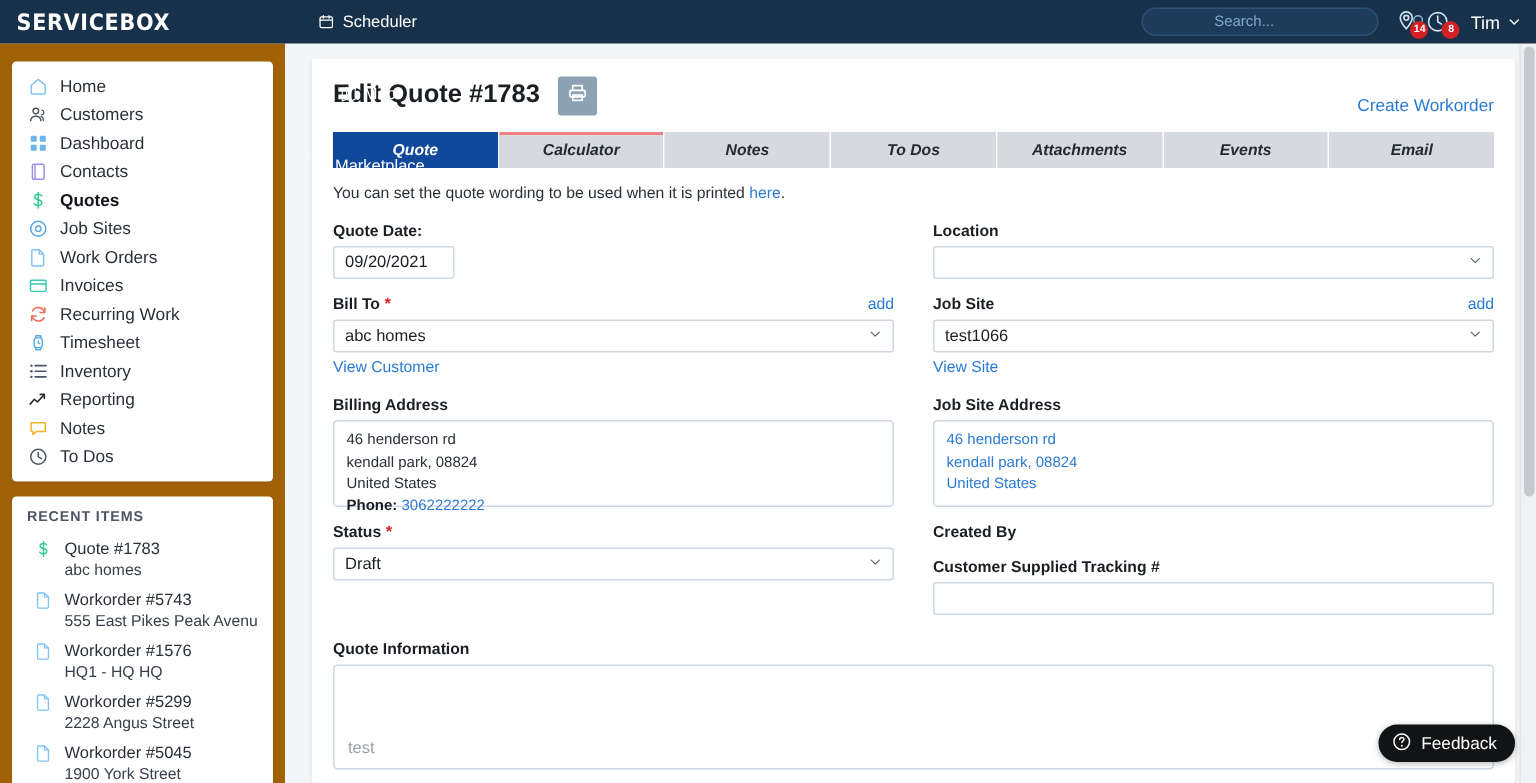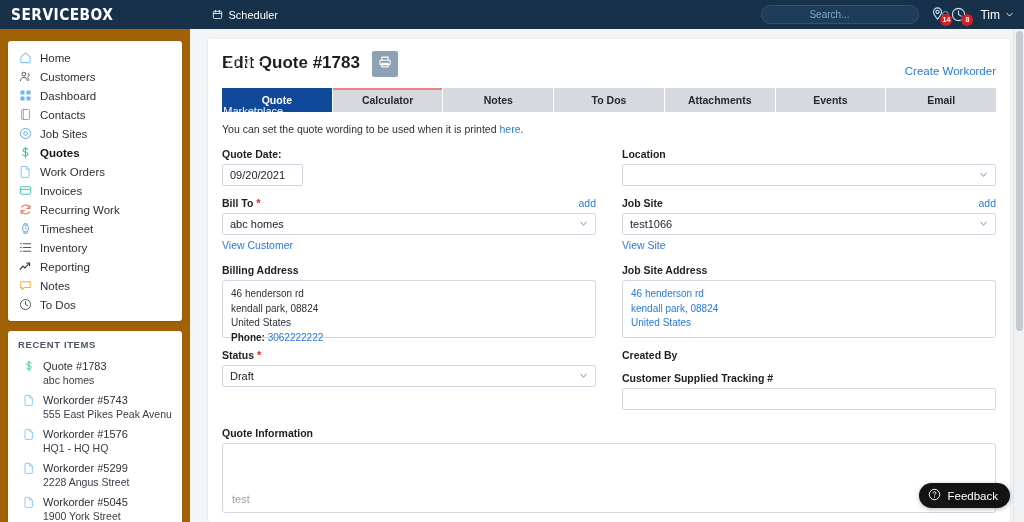--- a/index.html
+++ b/index.html
@@ -103,21 +103,21 @@
     margin-left: 12px; margin-top: -2px;
     display: flex; align-items: center; justify-content: center; cursor: pointer;
   }
   .create-wo { margin-left: auto; color: #2a7bd4; font-size: 11.5px; cursor: pointer; margin-top: 12px; }
 
   
   .tabs { display: flex; margin-top: 11px; }
   .tab {
     flex: 1; text-align: center; font-size: 10.5px; font-weight: 700;
     padding: 6px 0 6px 0; background: #d6dade; color: #242a31;
-    border-right: 1px solid #fff; cursor: pointer; position: relative;
+    border-right: 1px solid #fff; cursor: pointer; position: relative; font-style: italic;
   }
   .tab:last-child { border-right: 0; }
   .tab.active { background: #10499a; color: #fff; }
   .tab.redline::before {
     content: ""; position: absolute; top: 0; left: 0; right: 0; height: 2px; background: #ef7f80;
   }
 
   .hint { font-size: 10.5px; color: #2b3038; margin-top: 11px; }
   .hint a { color: #2a7bd4; text-decoration: none; }
 
@@ -308,38 +308,38 @@
         <div class="side-item">
           <span class="side-ico">
               <svg width="13" height="13" viewBox="0 0 16 16">
                 <rect x="3.2" y="1.8" width="9.6" height="12.4" rx="1.2" fill="none" stroke="#9b8cf0" stroke-width="1.2"></rect>
                 <path d="M5.4 1.8v12.4" stroke="#9b8cf0" stroke-width="1.1"></path>
               </svg>
             </span>
           <span>Contacts</span>
         </div>
 
+        <div class="side-item active">
+          <span class="side-ico">
+              <svg width="13" height="13" viewBox="0 0 16 16">
+                <path d="M8 1.6v12.8" stroke="#35c99a" stroke-width="1.3" stroke-linecap="round"></path>
+                <path d="M10.8 4.4c-.6-.9-1.7-1.3-2.9-1.3-1.6 0-2.9.8-2.9 2.2 0 3 5.9 1.5 5.9 4.6 0 1.5-1.4 2.3-3 2.3-1.4 0-2.6-.5-3.2-1.5" fill="none" stroke="#35c99a" stroke-width="1.3" stroke-linecap="round"></path>
+              </svg>
+            </span>
+          <span>Quotes</span>
+        </div>
+
         <div class="side-item">
           <span class="side-ico">
               <svg width="13" height="13" viewBox="0 0 16 16">
                 <circle cx="8" cy="8" r="6.2" fill="none" stroke="#5aa9e6" stroke-width="1.2"></circle>
                 <circle cx="8" cy="8" r="2.2" fill="none" stroke="#5aa9e6" stroke-width="1.2"></circle>
               </svg>
             </span>
           <span>Job Sites</span>
-        </div>
-
-        <div class="side-item active">
-          <span class="side-ico">
-              <svg width="13" height="13" viewBox="0 0 16 16">
-                <path d="M8 1.6v12.8" stroke="#35c99a" stroke-width="1.3" stroke-linecap="round"></path>
-                <path d="M10.8 4.4c-.6-.9-1.7-1.3-2.9-1.3-1.6 0-2.9.8-2.9 2.2 0 3 5.9 1.5 5.9 4.6 0 1.5-1.4 2.3-3 2.3-1.4 0-2.6-.5-3.2-1.5" fill="none" stroke="#35c99a" stroke-width="1.3" stroke-linecap="round"></path>
-              </svg>
-            </span>
-          <span>Quotes</span>
         </div>
 
         <div class="side-item">
           <span class="side-ico">
               <svg width="13" height="13" viewBox="0 0 16 16">
                 <path d="M3.6 1.8h5.2l3.6 3.5v9a.9.9 0 01-.9.9H3.6a.9.9 0 01-.9-.9V2.7a.9.9 0 01.9-.9z" fill="none" stroke="#7fc4f5" stroke-width="1.2" stroke-linejoin="round"></path>
                 <path d="M8.8 1.8v3.5h3.6" fill="none" stroke="#7fc4f5" stroke-width="1.1"></path>
               </svg>
             </span>
           <span>Work Orders</span>

